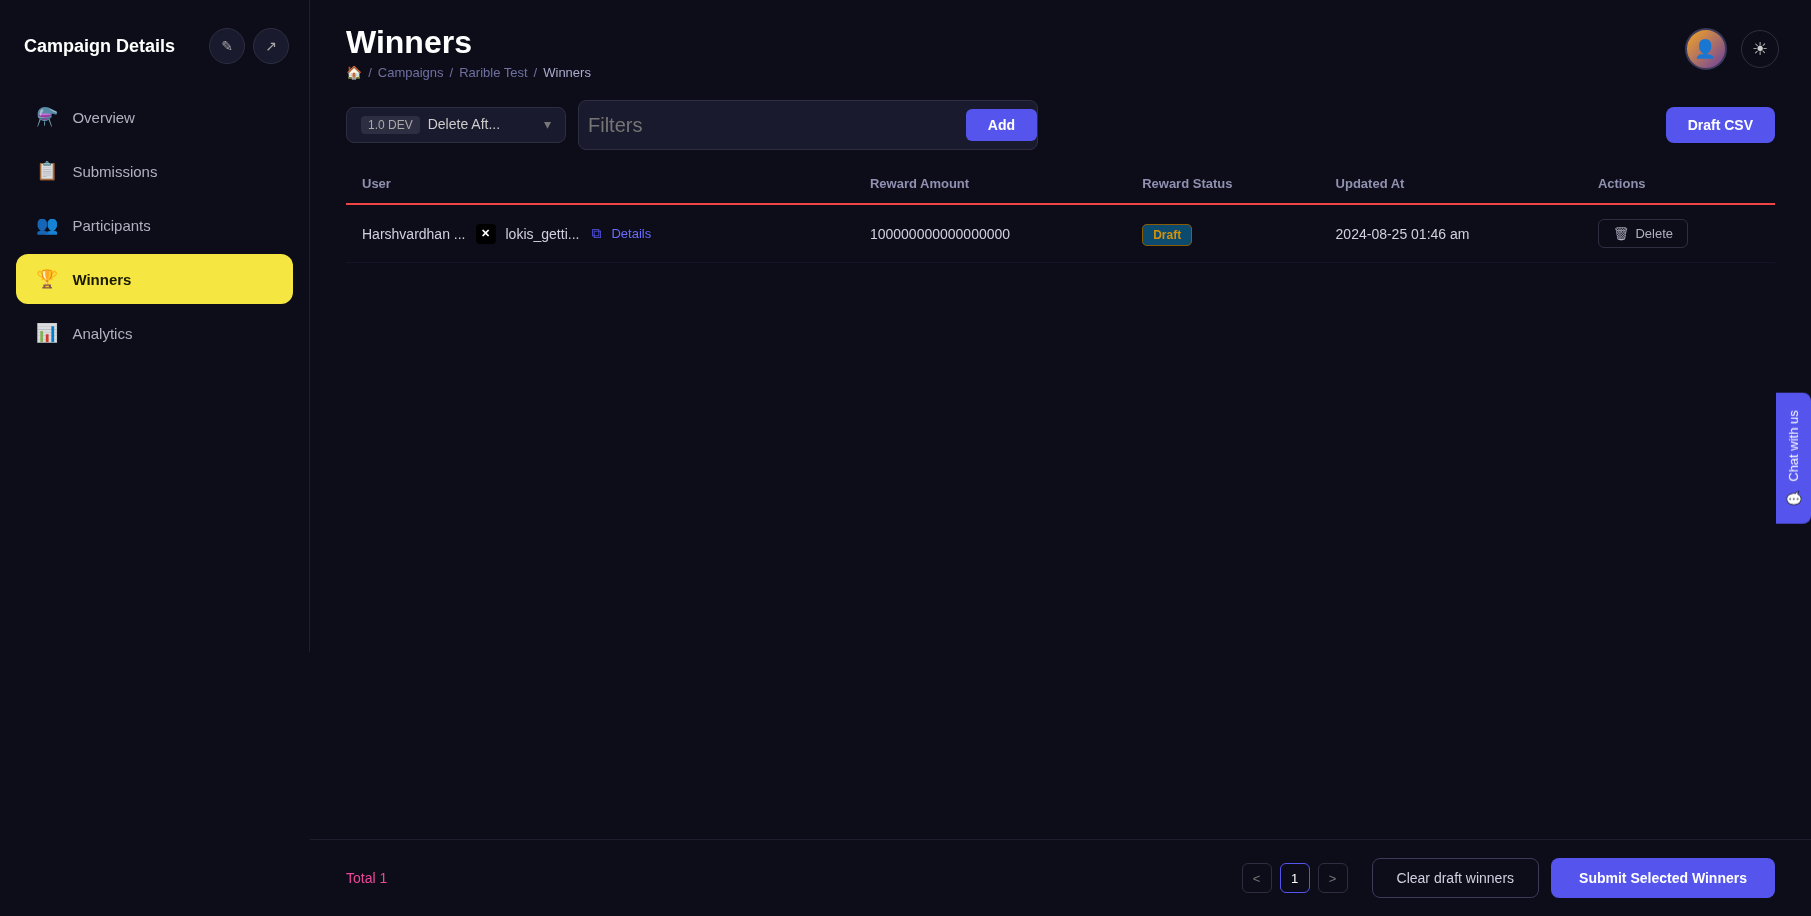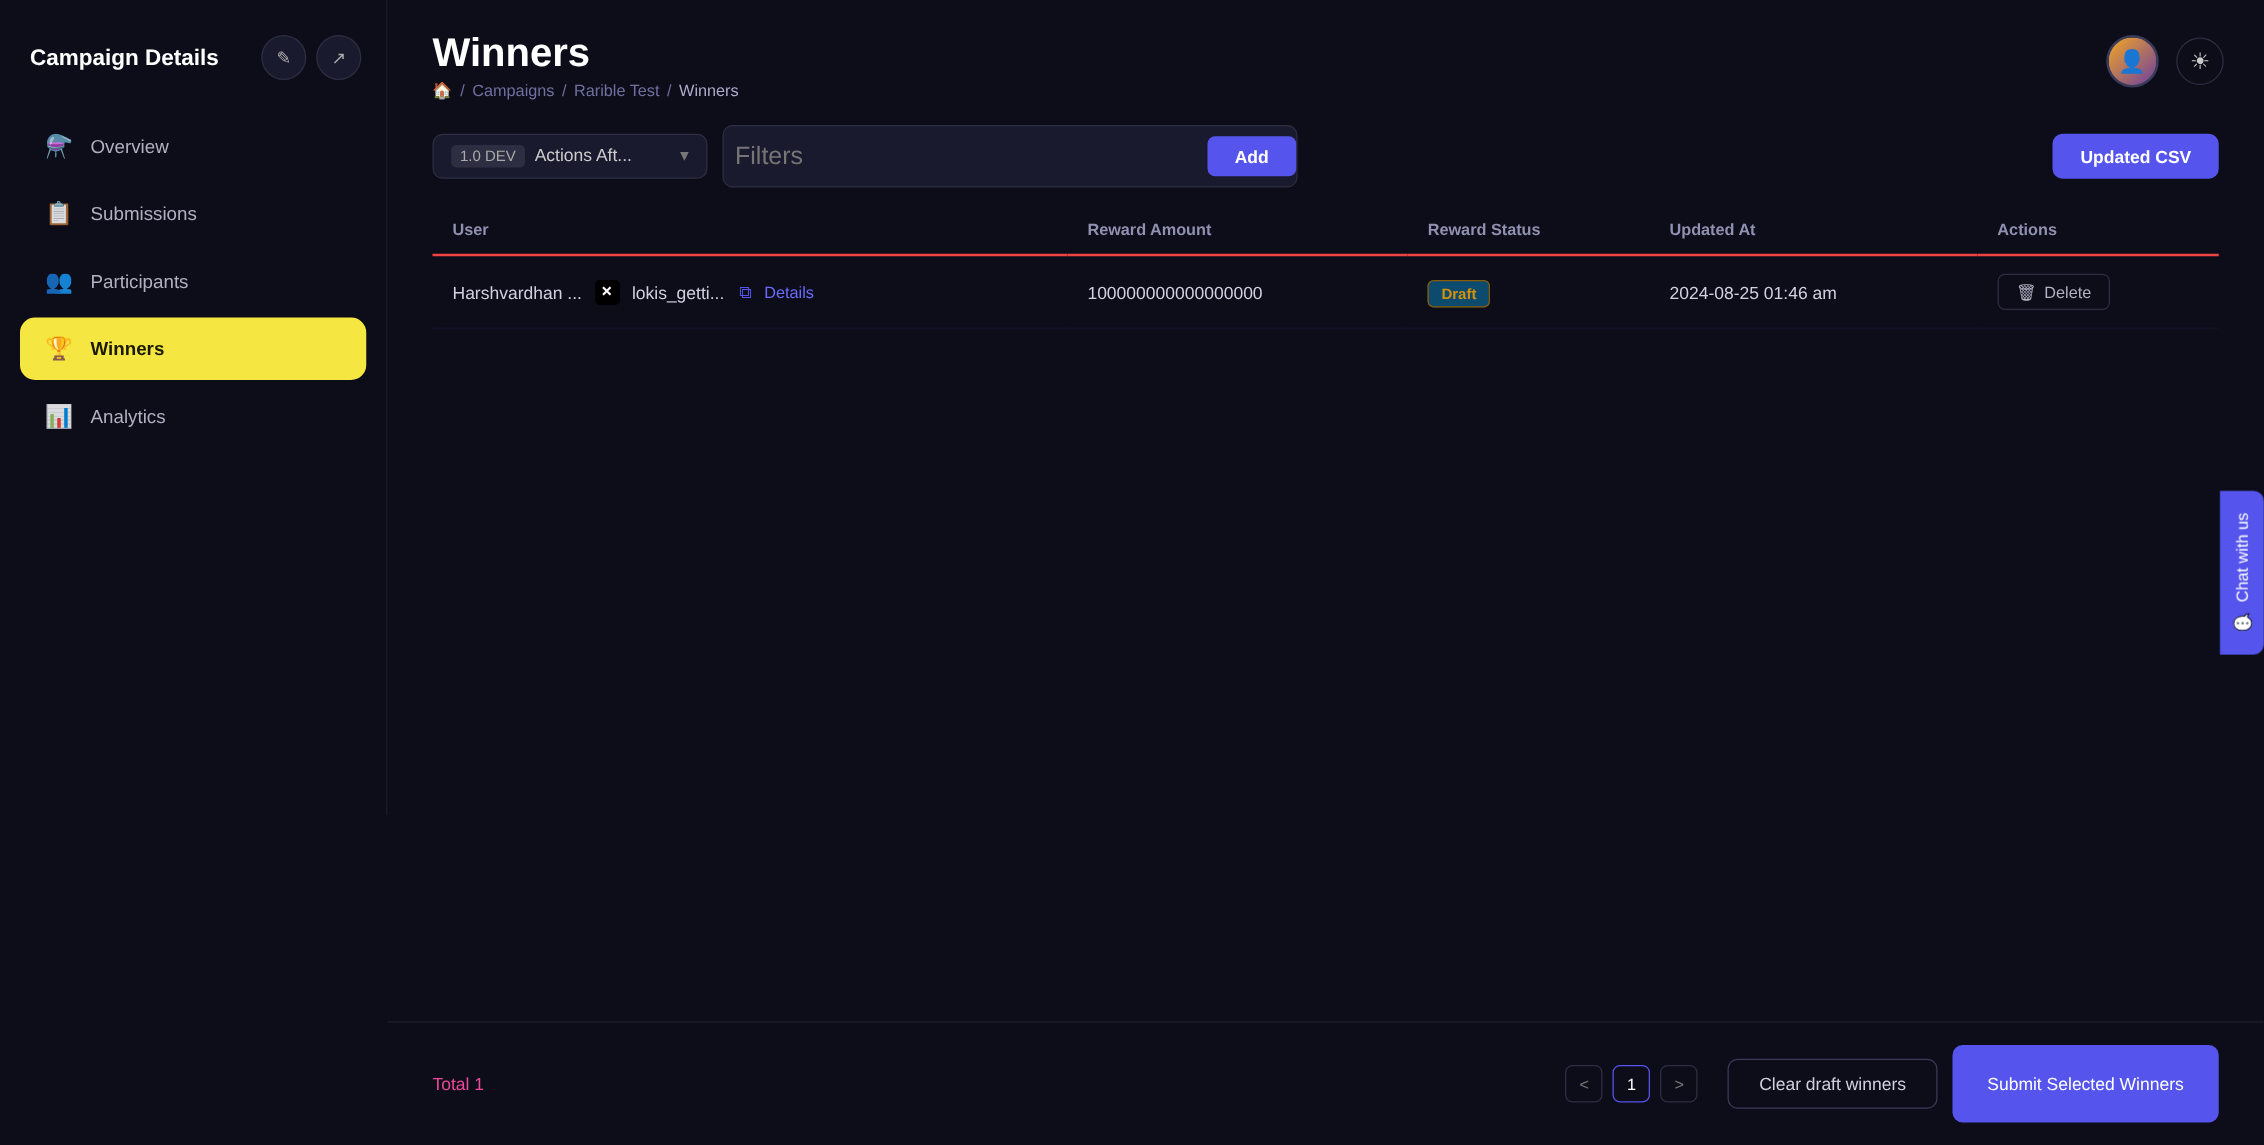--- a/index.html
+++ b/index.html
@@ -353,23 +353,23 @@
       border-radius: 8px;
       padding: 11px 24px;
       font-size: 14px;
       cursor: pointer;
     }
     .submit-btn {
       background: #5555ee;
       color: #fff;
       border: none;
       border-radius: 8px;
-      padding: 23px 28px;
-      font-size: 14px;
-      font-weight: 400;
+      padding: 12px 28px;
+      font-size: 14px;
+      font-weight: 700;
       cursor: pointer;
     }
 
     
     .chat-widget {
       position: fixed;
       right: 0;
       top: 50%;
       transform: translateY(-50%);
       background: #5555ee;
@@ -445,28 +445,28 @@
       <div class="avatar">👤</div>
       <div class="theme-btn">
         <span>☀</span>
       </div>
     </div>
   </div>
 
   <div class="toolbar">
     <div class="filter-dropdown">
       <span class="dev-badge">1.0 DEV</span>
-      <span>Actions Aft...</span>
+      <span>Delete Aft...</span>
       <span class="dropdown-arrow">▾</span>
     </div>
     <div class="filter-input-wrap">
       <input class="filter-input" type="text" placeholder="Filters" style="">
       <button class="add-btn">Add</button>
     </div>
-    <button class="export-btn">Updated CSV</button>
+    <button class="export-btn">Draft CSV</button>
   </div>
 
   <div class="table-wrap">
     <table>
       <thead>
         <tr>
           <th>User</th>
           <th>Reward Amount</th>
           <th>Reward Status</th>
           <th>Updated At</th>

